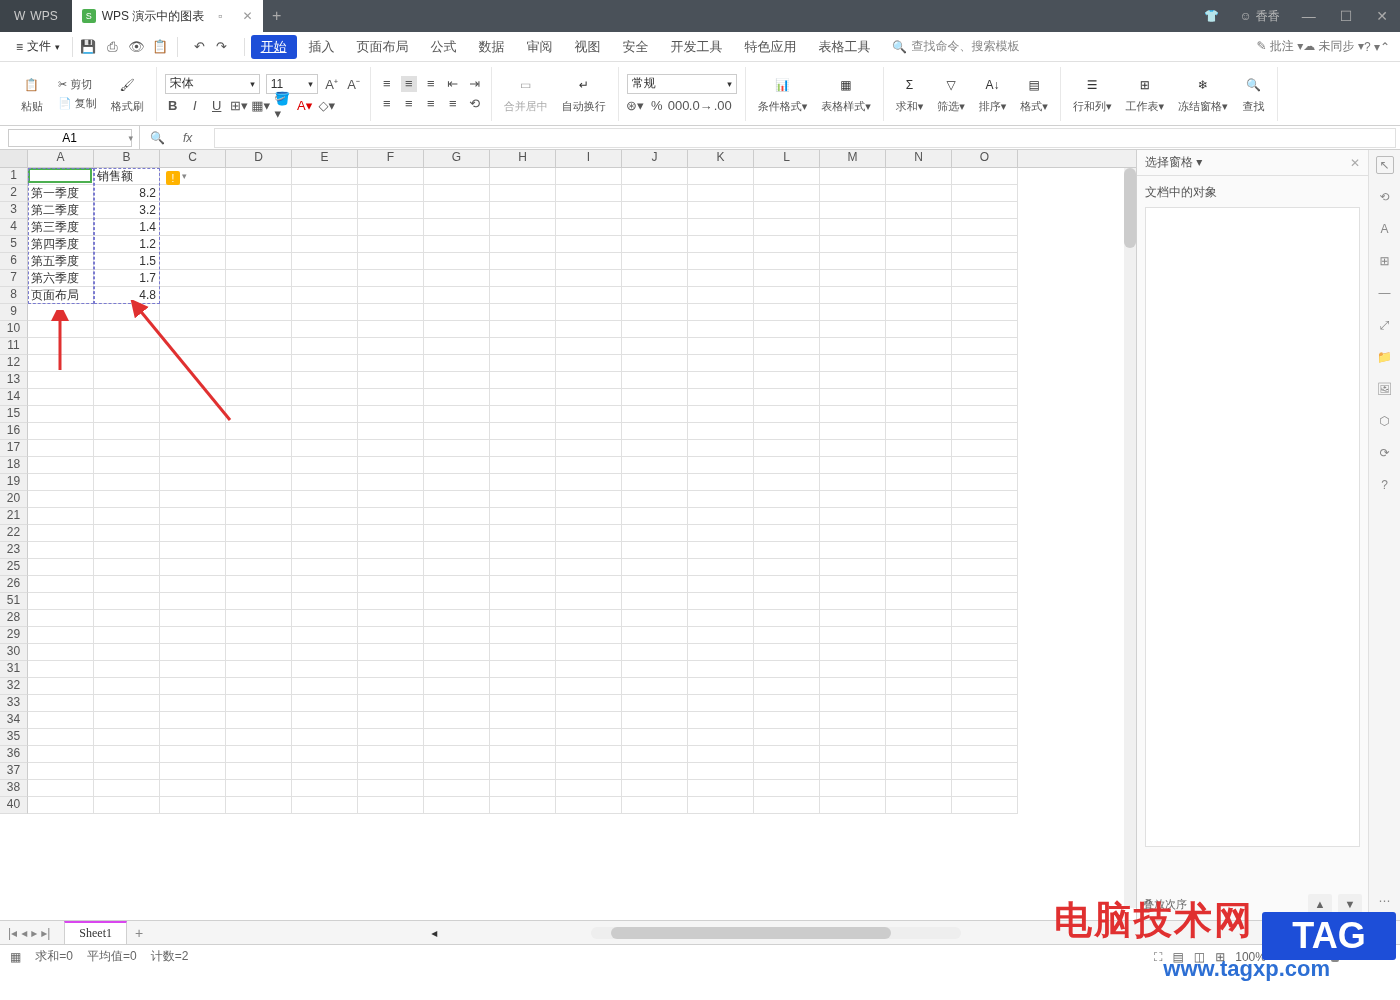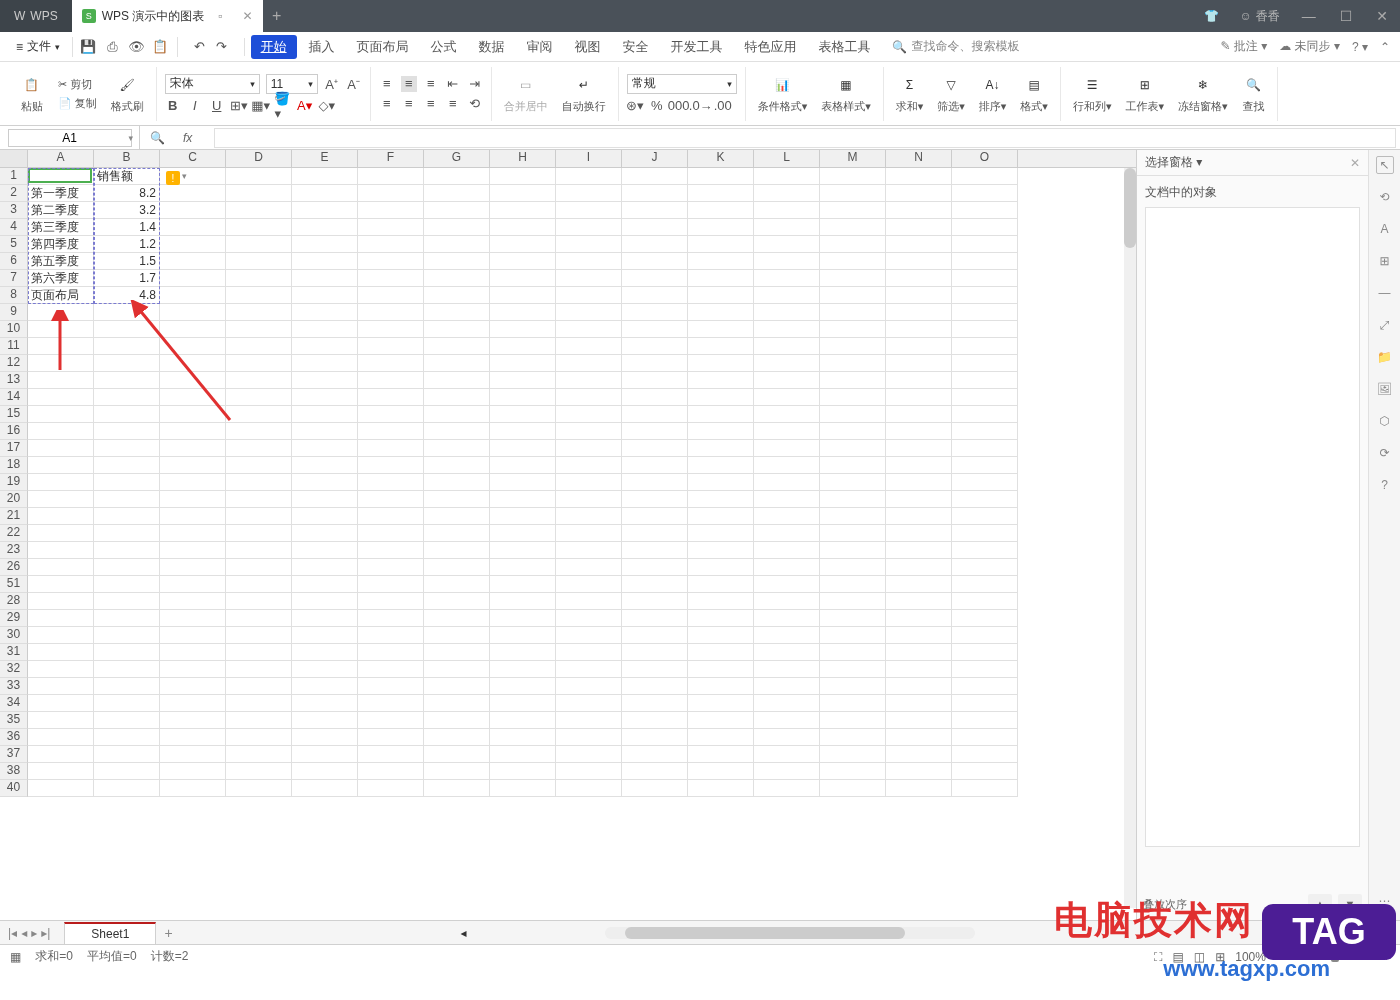--- a/index.html
+++ b/index.html
@@ -18,21 +18,21 @@
 .win-btn { padding: 0 12px; color: #aaa; font-size: 14px; }
 .user-info { display: flex; align-items: center; gap: 4px; padding: 0 10px; color: #bbb; font-size: 12px; }
 
 
 .menubar { height: 30px; background: #fff; border-bottom: 1px solid #e0e0e0; display: flex; align-items: center; padding: 0 10px; gap: 2px; }
 .file-btn { display: flex; align-items: center; gap: 4px; padding: 0 6px; }
 .quick-icons { display: flex; gap: 8px; padding: 0 8px; border-left: 1px solid #e0e0e0; border-right: 1px solid #e0e0e0; margin: 0 4px; height: 20px; align-items: center; }
 .undo-redo { display: flex; gap: 6px; padding: 0 8px; align-items: center; }
 .menu-item { padding: 4px 10px; cursor: pointer; font-size: 13px; color: #555; }
 .menu-item.active { background: #1d4ed8; color: #fff; border-radius: 3px; padding: 3px 10px; text-decoration: underline; }
-.menubar-right { margin-left: auto; display: flex; align-items: center; gap: 12px; color: #777; }
+.menubar-right { margin-left: auto; display: flex; align-items: center; color: #777; }
 .search-box { display: flex; align-items: center; gap: 4px; }
 
 
 .ribbon { height: 64px; background: #fff; border-bottom: 1px solid #d0d0d0; display: flex; align-items: center; padding: 0 8px; }
 .ribbon-group { display: flex; flex-direction: column; align-items: center; padding: 0 8px; border-right: 1px solid #e8e8e8; height: 54px; justify-content: center; }
 .ribbon-big-btn { display: flex; flex-direction: column; align-items: center; gap: 2px; padding: 0 4px; }
 .ribbon-big-btn .icon { width: 24px; height: 24px; display: flex; align-items: center; justify-content: center; }
 .ribbon-big-btn .label { font-size: 11px; color: #555; }
 .ribbon-small-btns { display: flex; flex-direction: column; gap: 2px; font-size: 11px; color: #555; justify-content: center; }
 .ribbon-small-btn { display: flex; align-items: center; gap: 3px; padding: 1px 4px; }
@@ -76,36 +76,36 @@
 .panel-footer { padding: 6px; display: flex; align-items: center; gap: 6px; font-size: 11px; color: #666; }
 .panel-footer .btn { width: 24px; height: 20px; background: #f0f0f0; text-align: center; border-radius: 2px; line-height: 20px; }
 
 
 .right-strip { width: 32px; background: #f5f5f5; border-left: 1px solid #e0e0e0; display: flex; flex-direction: column; align-items: center; padding-top: 6px; gap: 14px; color: #888; }
 .right-strip .strip-icon { width: 18px; height: 18px; display: flex; align-items: center; justify-content: center; }
 
 
 .sheet-tabs { height: 24px; border-top: 1px solid #d0d0d0; display: flex; align-items: center; background: #f5f5f5; font-size: 12px; }
 .nav-arrows { display: flex; gap: 4px; padding: 0 8px; color: #888; }
-.sheet-tab { padding: 3px 26px; background: #fff; border: 1px solid #d0d0d0; border-bottom: none; border-top: 2px solid #b91c1c; margin-left: 6px; }
+.sheet-tab { padding: 3px 14px; background: #fff; border: 1px solid #d0d0d0; border-bottom: none; border-top: 2px solid #d946ef; margin-left: 6px; font-family: Liberation Serif, serif; }
 .tab-add { padding: 0 8px; color: #888; font-size: 14px; }
 .hscroll { flex: 1; display: flex; align-items: center; justify-content: center; position: relative; }
 .hscroll-track { width: 370px; height: 12px; background: #eee; border-radius: 6px; position: relative; }
 .hscroll-thumb { position: absolute; left: 20px; width: 280px; height: 12px; background: #ccc; border-radius: 6px; }
 
 
 .statusbar { height: 24px; border-top: 1px solid #d0d0d0; display: flex; align-items: center; padding: 0 10px; font-size: 12px; color: #666; gap: 14px; }
 .status-right { margin-left: auto; display: flex; align-items: center; gap: 10px; }
 
 .vscroll { position: absolute; right: 0; top: 18px; width: 12px; height: 740px; background: #f0f0f0; }
 .vscroll-thumb { width: 12px; height: 80px; background: #ccc; border-radius: 6px; }
 
 
 .watermark1 { position: absolute; bottom: 54px; right: 146px; font-size: 38px; font-weight: bold; color: #e03030; pointer-events: none; letter-spacing: 2px; }
-.tag-box { position: absolute; bottom: 40px; right: 4px; width: 134px; height: 56px; background: #4c1d95; color: #fff; display: flex; align-items: center; justify-content: center; font-size: 36px; font-weight: bold; border-radius: 11px; pointer-events: none; }
+.tag-box { position: absolute; bottom: 40px; right: 4px; width: 134px; height: 48px; background: #1d4ed8; color: #fff; display: flex; align-items: center; justify-content: center; font-size: 36px; font-weight: bold; border-radius: 3px; pointer-events: none; }
 .watermark2 { position: absolute; bottom: 18px; right: 70px; font-size: 22px; font-weight: bold; color: #2d6fd4; pointer-events: none; }
 </style>
 </head>
 <body>
 
 <div class="titlebar">
   <div class="wps-logo">
     <span>W</span>
     <span>WPS</span>
   </div>
@@ -750,20 +750,38 @@
             <div class="cell"></div>
             <div class="cell"></div>
             <div class="cell"></div>
             <div class="cell"></div>
             <div class="cell"></div>
             <div class="cell"></div>
             <div class="cell"></div>
             <div class="cell"></div>
           </div>
           <div class="row">
+            <div class="row-header">25</div>
+            <div class="cell"></div>
+            <div class="cell"></div>
+            <div class="cell"></div>
+            <div class="cell"></div>
+            <div class="cell"></div>
+            <div class="cell"></div>
+            <div class="cell"></div>
+            <div class="cell"></div>
+            <div class="cell"></div>
+            <div class="cell"></div>
+            <div class="cell"></div>
+            <div class="cell"></div>
+            <div class="cell"></div>
+            <div class="cell"></div>
+            <div class="cell"></div>
+          </div>
+          <div class="row">
             <div class="row-header">26</div>
             <div class="cell"></div>
             <div class="cell"></div>
             <div class="cell"></div>
             <div class="cell"></div>
             <div class="cell"></div>
             <div class="cell"></div>
             <div class="cell"></div>
             <div class="cell"></div>
             <div class="cell"></div>

